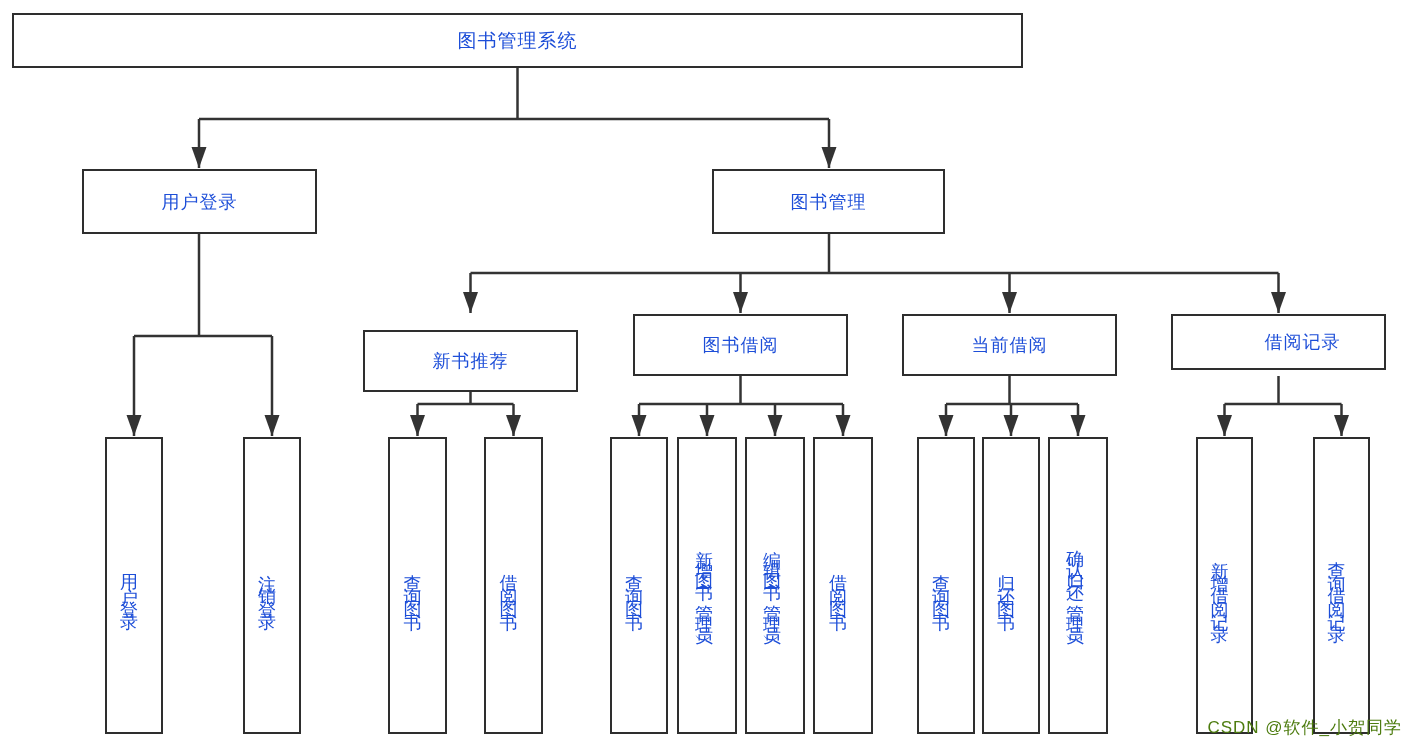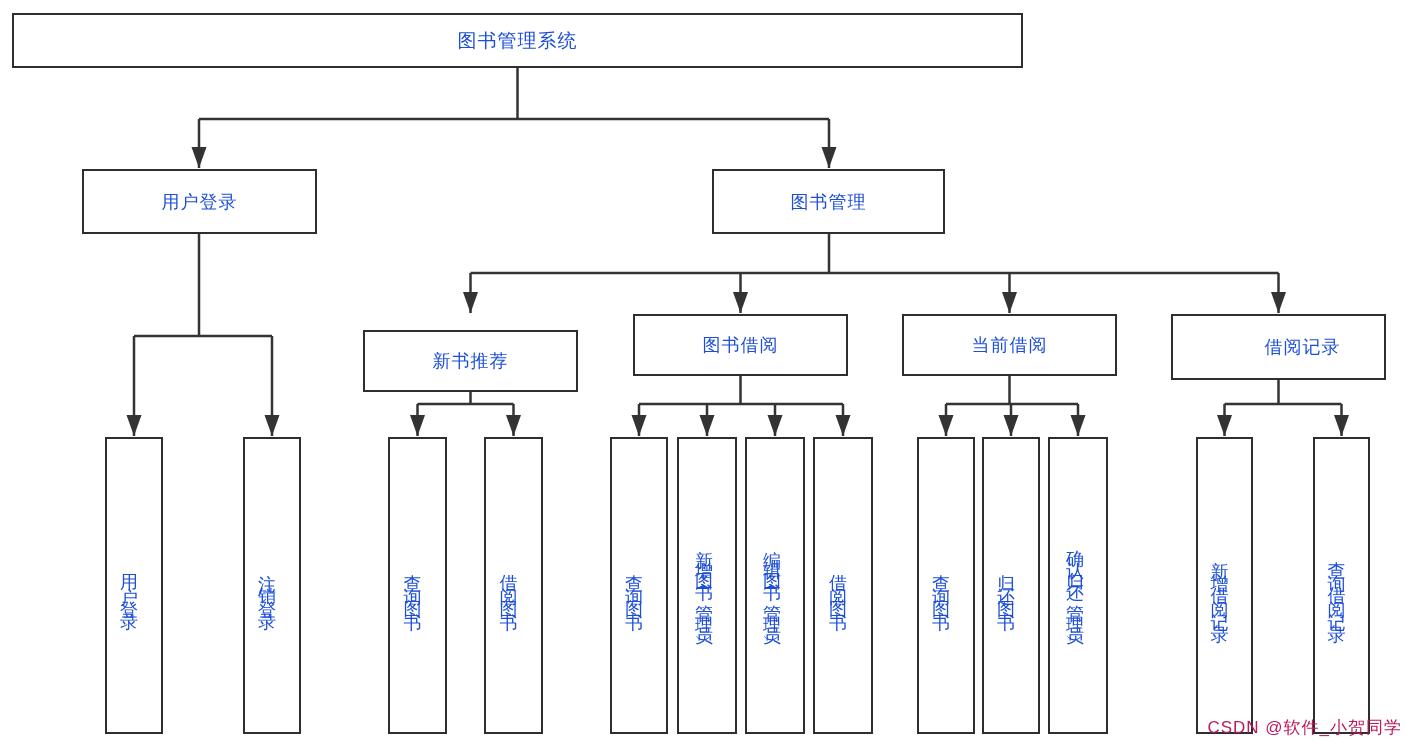--- a/index.html
+++ b/index.html
@@ -36,21 +36,21 @@
     text-orientation: mixed;
     letter-spacing: 13px;
     font-size: 18px;
     line-height: 1;
     padding-block-start: 10px; 
   }
   .watermark {
     position: absolute;
     top: 716px;
     right: 3px;
-    color: #be185d;
+    color: #4d7c0f;
     font-size: 17px;
     letter-spacing: 1px;
     z-index: 5;
     white-space: nowrap;
   }
 </style>
 </head>
 <body>
 
 <div id="canvas">
@@ -106,21 +106,21 @@
   </svg>
 
   <div class="node root" style="left:12px; top:13px; width:1011px; height:55px;">图书管理系统</div>
 
   <div class="node" style="left:82px; top:169px; width:235px; height:65px;">用户登录</div>
   <div class="node" style="left:712px; top:169px; width:233px; height:65px;">图书管理</div>
 
   <div class="node" style="left:363px; top:314px; width:215px; height:62px;margin-top:16px;">新书推荐</div>
   <div class="node" style="left:633px; top:314px; width:215px; height:62px;">图书借阅</div>
   <div class="node" style="left:902px; top:314px; width:215px; height:62px;">当前借阅</div>
-  <div class="node" style="left:1171px; top:314px; width:215px; height:66px;padding-left:48px;">借阅记录</div>
+  <div class="node" style="left:1171px; top:314px; width:215px; height:56px;padding-left:48px;">借阅记录</div>
 
   <div class="node" style="left:105px; top:437px; width:58px; height:297px;">
     <span class="vtext">用户登录</span>
   </div>
   <div class="node" style="left:243px; top:437px; width:58px; height:297px;">
     <span class="vtext">注销登录</span>
   </div>
 
   <div class="node" style="left:388px; top:437px; width:59px; height:297px;">
     <span class="vtext">查询图书</span>

